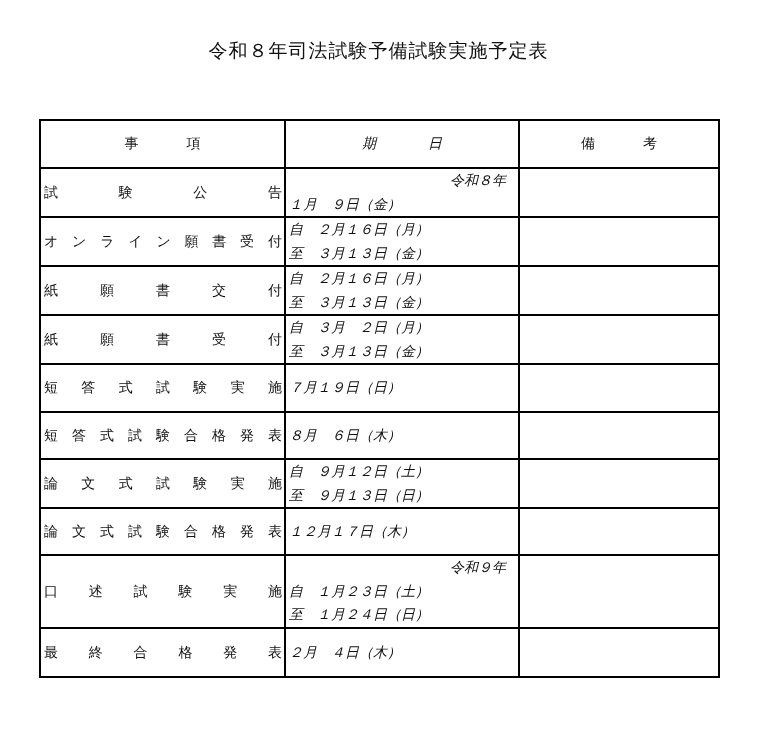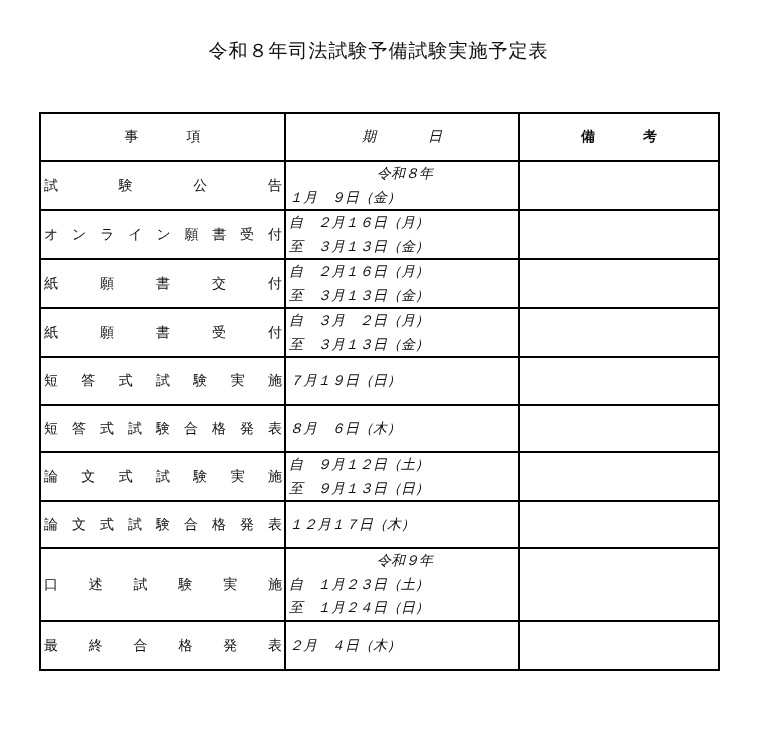--- a/index.html
+++ b/index.html
@@ -1,26 +1,26 @@
 <!DOCTYPE html>
 <html><head>
 <meta charset="utf-8">
 <style>
   html, body { margin:0; padding:0; background:#ffffff; }
   body { width:757px; height:731px; position:relative; font-family:"DejaVu Sans", sans-serif; color:#111; overflow:hidden; }
   .title { position:absolute; top:38px; left:0; width:757px; text-align:center; font-size:19px; letter-spacing:1px; }
-  table { position:absolute; left:39px; top:112px; border-collapse:collapse; }
+  table { position:absolute; left:39px; top:119px; border-collapse:collapse; }
   td, th { border:2px solid #000; padding:0; font-weight:normal; font-size:14px; vertical-align:middle; }
   th { height:46px; text-align:center; }
   .c1 { width:243px; }
   .c2 { width:232px;font-style:italic; }
-  .c3 { width:198px;font-weight:bold; }
+  .c3 { width:198px; }
   .item { display:flex; justify-content:space-between; padding:0 2px 0 3px; }
   .date { padding:0 12px 0 3px; line-height:23.5px; }
-  .date .era { text-align:center;margin-left:15px; }
+  .date .era { text-align:right;margin-left:15px; }
   .date .line { text-align:left; white-space:pre; }
   .note { }
 </style>
 </head>
 <body>
 
 <div class="title">令和８年司法試験予備試験実施予定表</div>
 
 <table>
   <thead>

